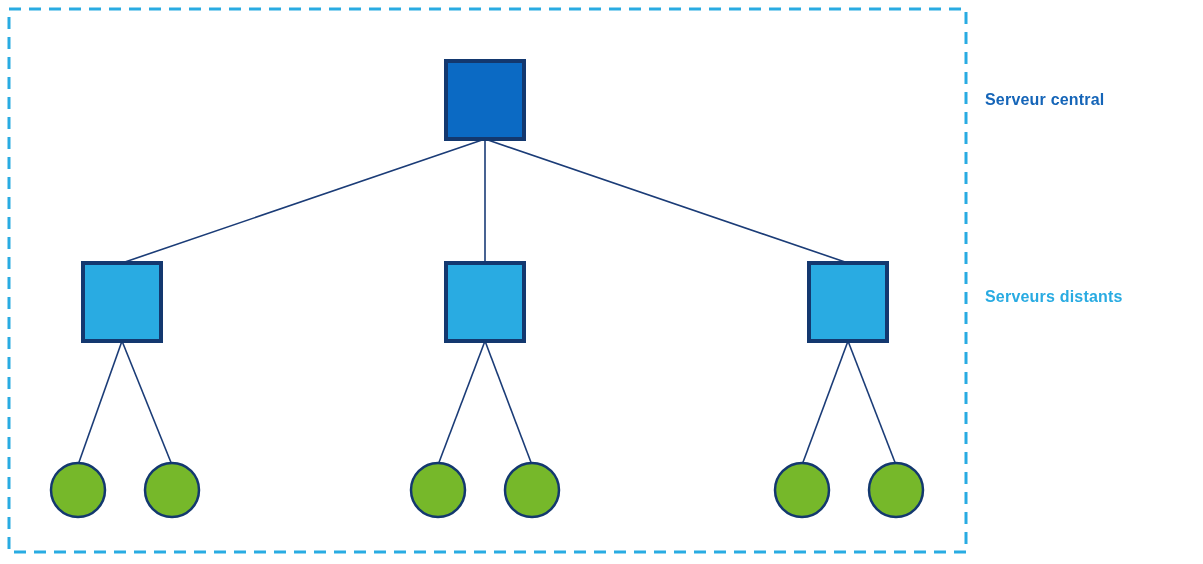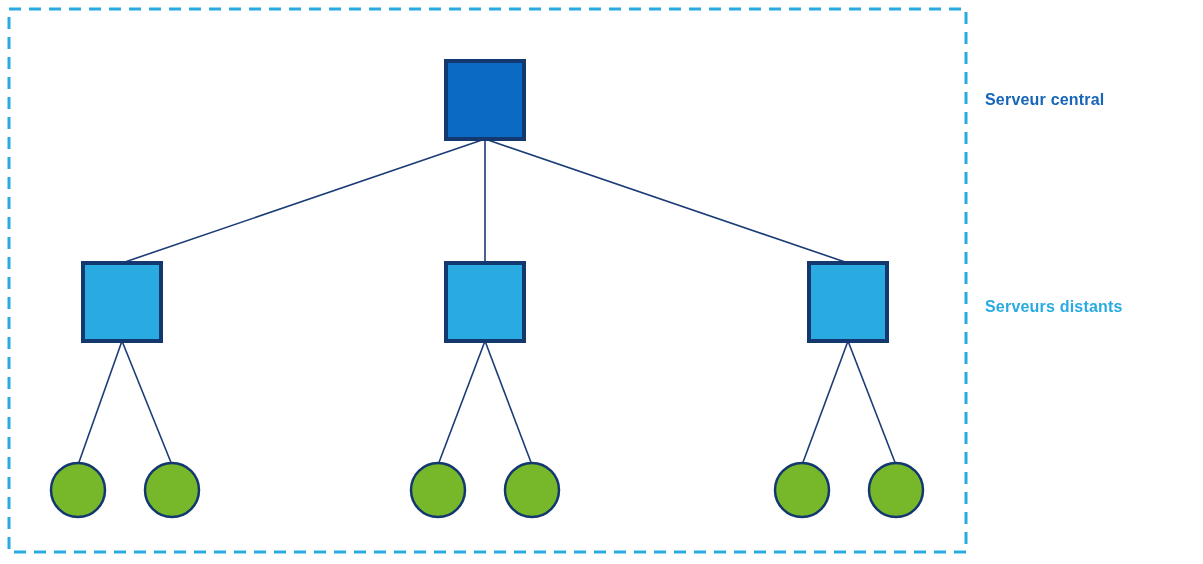--- a/index.html
+++ b/index.html
@@ -52,15 +52,15 @@
       <circle cx="78" cy="490" r="27" fill="#76b82a" stroke="#13386f" stroke-width="2.5"></circle>
       <circle cx="172" cy="490" r="27" fill="#76b82a" stroke="#13386f" stroke-width="2.5"></circle>
       <circle cx="438" cy="490" r="27" fill="#76b82a" stroke="#13386f" stroke-width="2.5"></circle>
       <circle cx="532" cy="490" r="27" fill="#76b82a" stroke="#13386f" stroke-width="2.5"></circle>
       <circle cx="802" cy="490" r="27" fill="#76b82a" stroke="#13386f" stroke-width="2.5"></circle>
       <circle cx="896" cy="490" r="27" fill="#76b82a" stroke="#13386f" stroke-width="2.5"></circle>
     </svg>
 
   <div class="row-label" id="label-0" style="top: 100px; color: rgb(21, 101, 184);">Serveur central</div>
 
-  <div class="row-label" id="label-1" style="top: 307px; color: rgb(41, 171, 226);">Serveurs distants</div>
+  <div class="row-label" id="label-1" style="top: 297px; color: rgb(41, 171, 226);">Serveurs distants</div>
 
 </div>
 
 </body></html>

